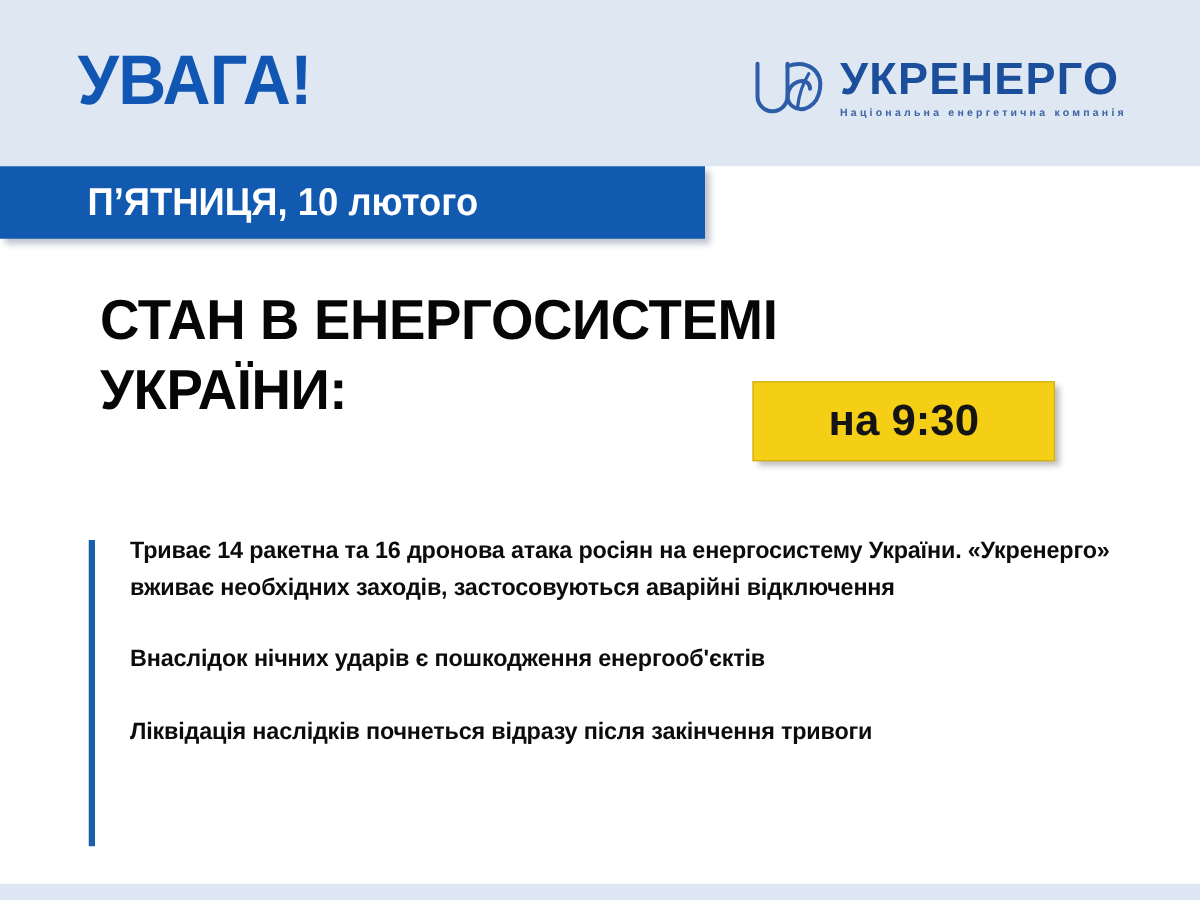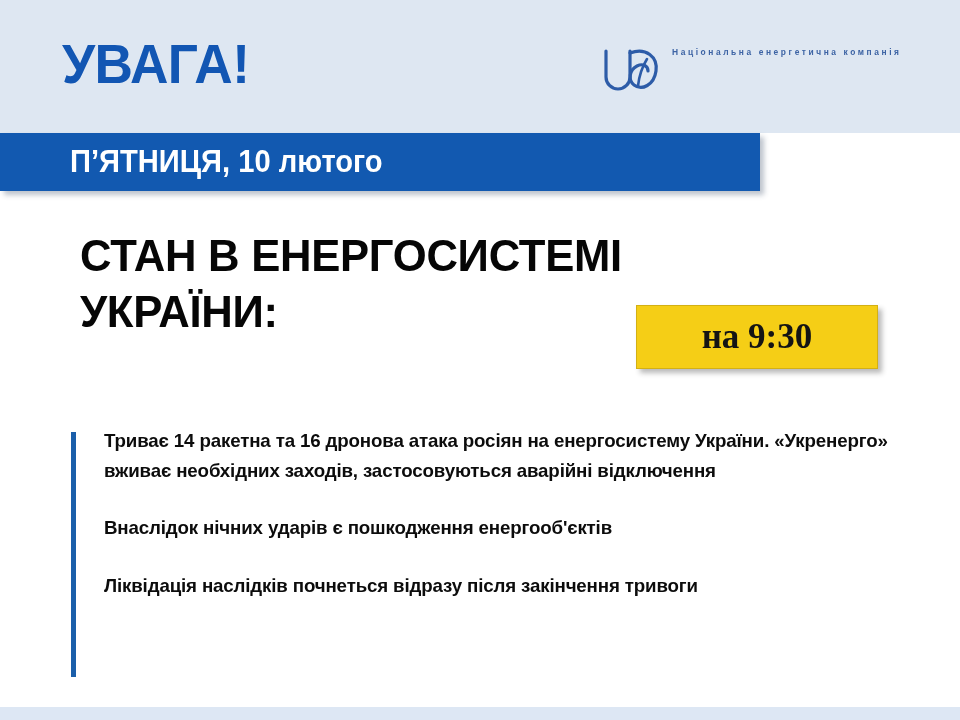--- a/index.html
+++ b/index.html
@@ -76,21 +76,21 @@
     margin-top: 3px;
     transform: scaleX(0.99);
     transform-origin: left center;
   }
 
   
   #date-banner {
     position: absolute;
     left: 0;
     top: 133px;
-    width: 760px;
+    width: 564px;
     height: 58px;
     background: #1259b0;
     box-shadow: 4px 4px 5px rgba(40, 60, 90, 0.30);
   }
   #date-label {
     position: absolute;
     left: 70px;
     top: 50%;
     transform: translateY(-50%) scaleX(0.94);
     transform-origin: left center;
@@ -112,31 +112,30 @@
     color: #060606;
     line-height: 1.24;
     letter-spacing: -0.3px;
     transform: scaleX(0.97);
     transform-origin: left top;
   }
 
   
   #time-badge {
     position: absolute;
-    left: 636px;
+    left: 602px;
     top: 305px;
     width: 240px;
     height: 62px;
     background: #f5ce16;
     border: 1px solid #d3b014;
     box-shadow: 4px 4px 5px rgba(40, 40, 40, 0.32);
     display: flex;
     align-items: center;
     justify-content: center;
-    font-family: Liberation Serif, serif;
   }
   #time-badge-label {
     font-size: 35px;
     font-weight: 700;
     color: #141414;
     white-space: nowrap;
     letter-spacing: 0px;
   }
 
   
@@ -193,20 +192,21 @@
 
 <div id="attention-title">УВАГА!</div>
 
 <div id="logo-block">
   <svg id="logo-mark" viewBox="0 0 64 58">
     <path d="M8 6 L8 32 A12 12 0 0 0 32 32 L32 6" fill="none" stroke="#2d5ca8" stroke-width="3.2" stroke-linecap="round"></path>
     <path d="M32 8 C48 2 60 12 58 26 C56 40 44 46 36 40 C30 35.5 31 25 39 21 C45 18 50 21 50 26" fill="none" stroke="#2d5ca8" stroke-width="3.2" stroke-linecap="round" stroke-linejoin="round"></path>
     <path d="M49 14 C44 22 41 32 40 41" fill="none" stroke="#2d5ca8" stroke-width="2.6" stroke-linecap="round"></path>
   </svg>
   <div id="logo-text-wrap">
+    <div id="logo-wordmark">УКРЕНЕРГО</div>
     <div id="logo-tagline">Національна енергетична компанія</div>
   </div>
 </div>
 
 <div id="date-banner">
   <div id="date-label">П’ЯТНИЦЯ, 10 лютого</div>
 </div>
 
 <div id="status-heading">СТАН В ЕНЕРГОСИСТЕМІ УКРАЇНИ:</div>
 

